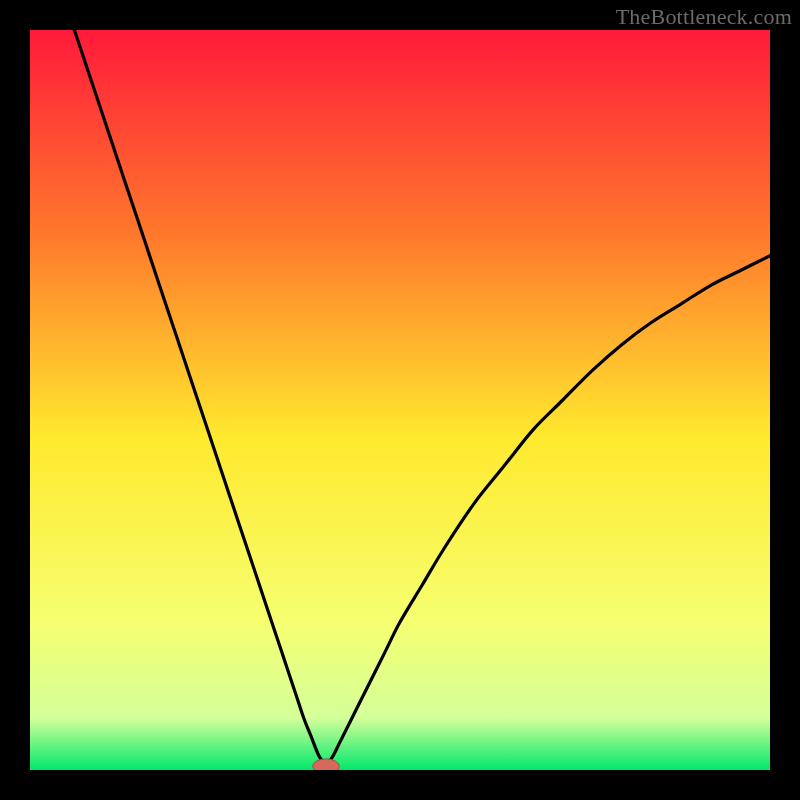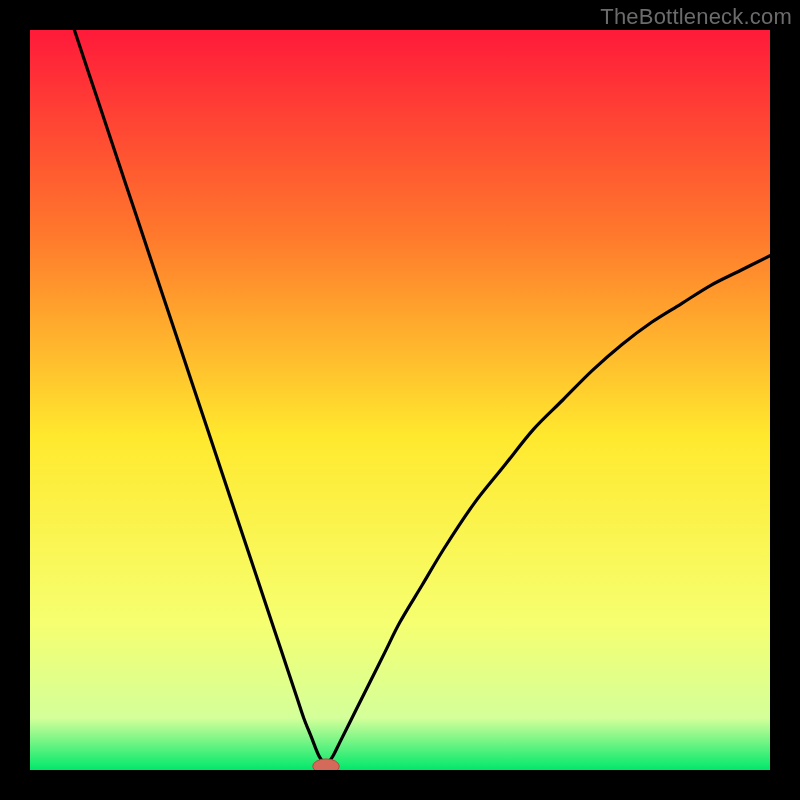--- a/index.html
+++ b/index.html
@@ -29,20 +29,21 @@
   }
   .watermark {
     position: absolute;
     top: 4px;
     right: 8px;
     color: #6b6b6b;
     font-size: 22px;
     font-weight: 500;
     letter-spacing: 0.2px;
     user-select: none;
+    font-family: Liberation Serif, serif;
   }
   svg {
     display: block;
   }
 </style>
 </head>
 <body>
 
 <div class="frame">
   <div class="plot">

